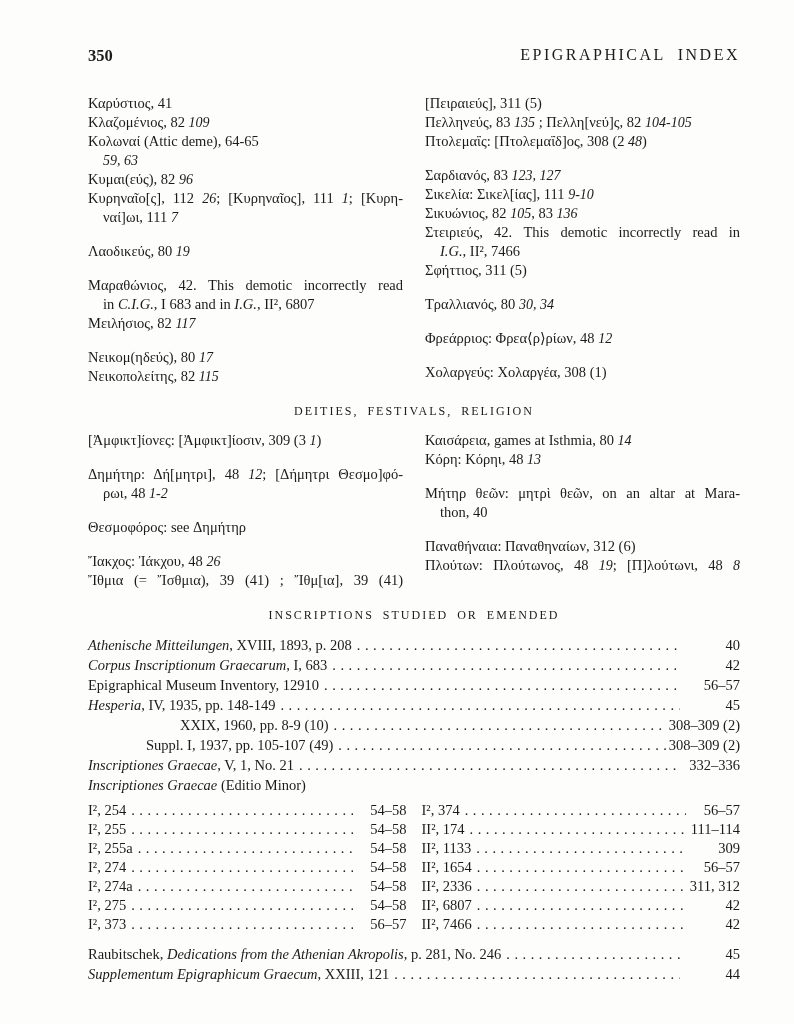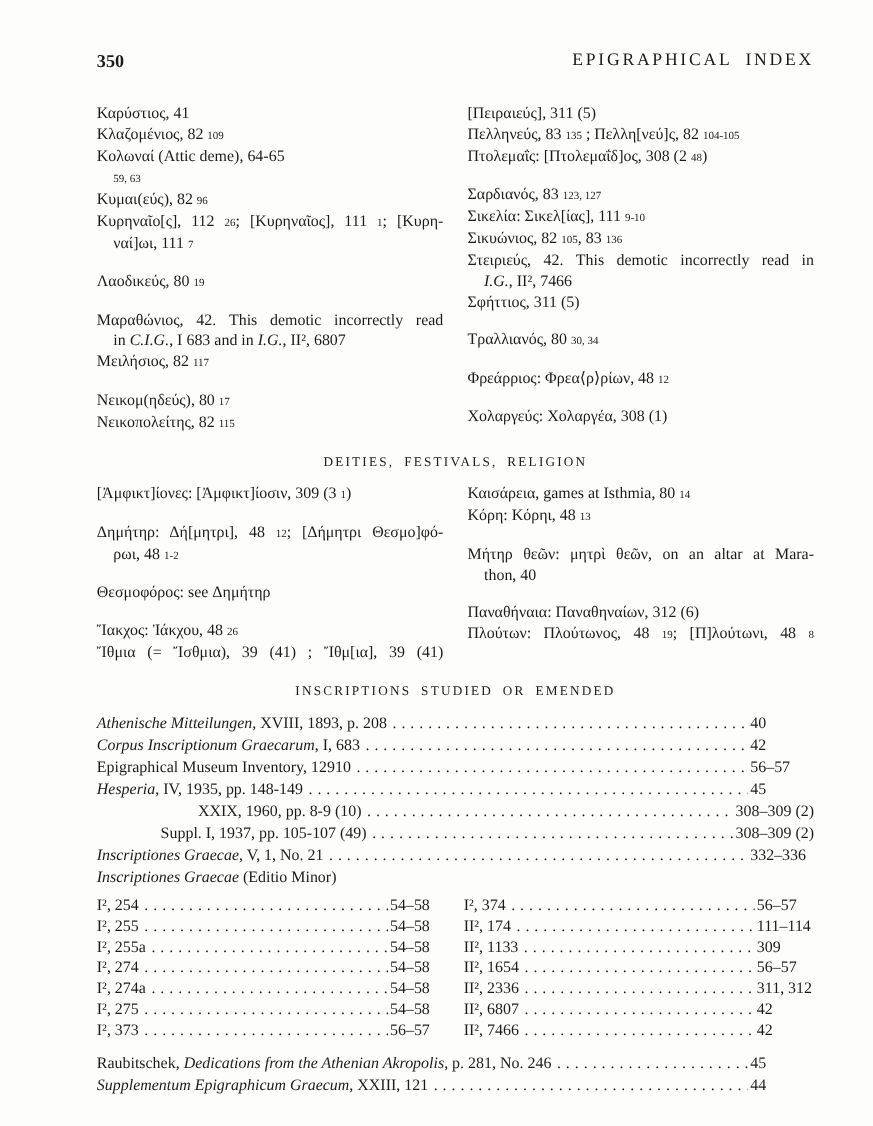--- a/index.html
+++ b/index.html
@@ -19,32 +19,32 @@
   .pagenum{position:absolute;left:0;top:0;font-size:16.5px;font-weight:bold;}
   .runhead{text-align:right;font-size:16px;letter-spacing:2.5px;word-spacing:6px;}
   
   .cols{display:flex;gap:22px;}
   .col{flex:1;min-width:0;}
   .entry{font-size:14.5px;line-height:19px;}
   .entry.gap{margin-top:15px;}
   .line{white-space:normal;}
   .line.cont{padding-left:15px;}
   .line.full{text-align:justify;text-align-last:justify;}
-  .sm{font-size:10px;}
+  .sm{font-size:14px;font-style:italic;}
   .it{font-style:italic;}
   
   .sectitle{font-size:12px;font-weight:normal;letter-spacing:2px;word-spacing:4px;
     text-align:center;margin:18px 0 12px 0;}
   
   .lrow{display:flex;font-size:14.5px;line-height:20px;}
   .ltext{white-space:nowrap;}
   .leader{flex:1;overflow:hidden;white-space:nowrap;margin:0 2px 0 5px;}
   .leader::after{content:"....................................................................................................";letter-spacing:4.5px;}
   .leader.noleader{visibility:hidden;}
-  .lpages{text-align:left;min-width:58px;white-space:nowrap;}
+  .lpages{text-align:right;min-width:58px;white-space:nowrap;}
   
   .igcols{display:flex;gap:15px;margin-top:6px;}
   .igcol{flex:1;min-width:0;}
   .igcol .lrow{line-height:19px;}
   .igcol .lpages{min-width:52px;}
   .bottomrows{margin-top:10px;}
 </style>
 </head>
 <body>
 

